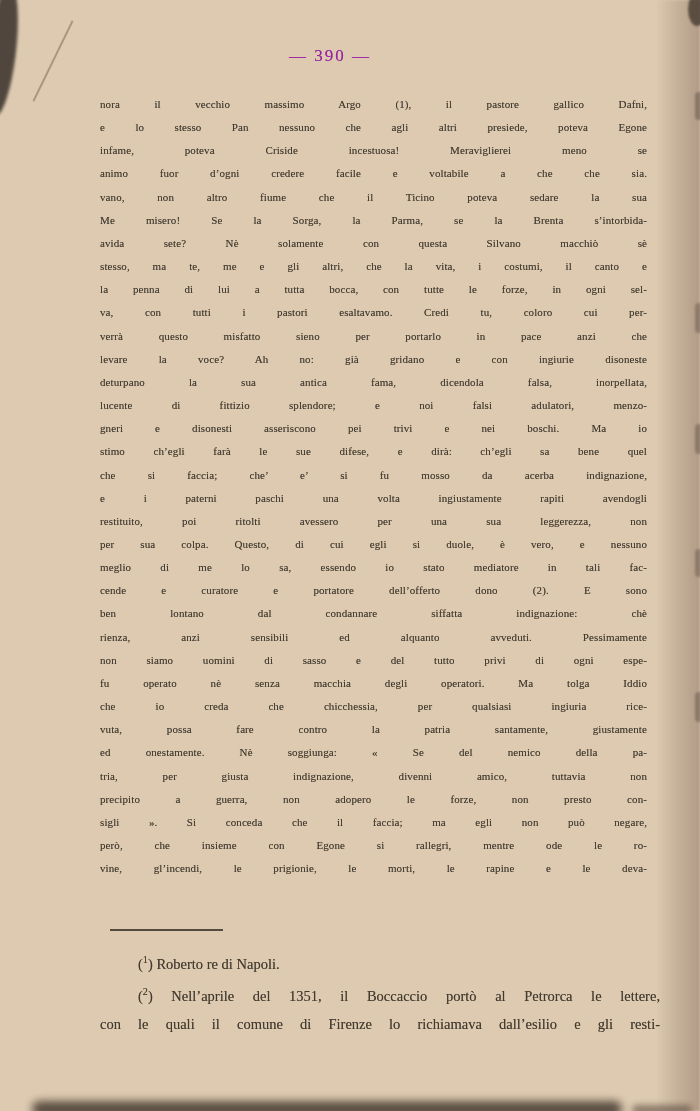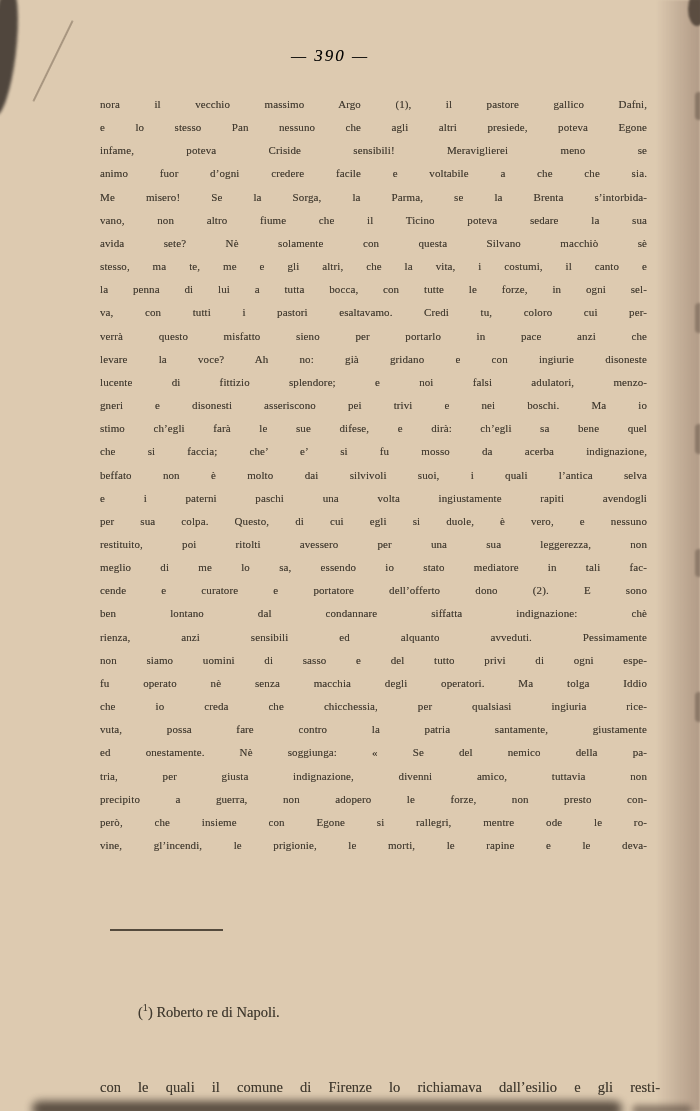--- a/index.html
+++ b/index.html
@@ -18,41 +18,40 @@
   }
   
   .page { background-color: #ddcab0; }
   .gutter {
     position: absolute; top: 0; right: 0; width: 44px; height: 1111px;
     background: linear-gradient(90deg, rgba(164,140,122,0) 0%, rgba(164,140,122,0.45) 55%, rgba(148,124,108,0.6) 100%);
     filter: blur(1px);
   }
   .pagenum {
     position: absolute; top: 46px; left: 0; width: 660px;
-    text-align: center; font-size: 17px; letter-spacing: 2px; color: #000000;
+    text-align: center; font-size: 17px; letter-spacing: 2px; color: #a21caf;
     text-shadow: 0 0 0.6px rgba(74,65,54,0.55);
-    font-style: italic;
   }
   .body-text {
     position: absolute; top: 93px; left: 100px; width: 547px;
     font-size: 11px; line-height: 23.15px;
     text-shadow: 0 0 0.6px rgba(65,58,47,0.5);
     letter-spacing: 0.1px;
   }
   .tline { text-align: justify; text-align-last: justify; white-space: normal; }
   .fnrule {
     position: absolute; top: 929px; left: 110px; width: 113px; height: 2px;
     background: #453c31; opacity: 0.9;
   }
   .footnotes {
     position: absolute; top: 946px; left: 100px; width: 560px;
     font-size: 14.5px; line-height: 27.5px;
     text-shadow: 0 0 0.6px rgba(65,58,47,0.55);
   }
-  .fn-line { text-align: left; margin-top: 48px; }
+  .fn-line { text-align: left; }
   .fn-just { text-align: justify; text-align-last: justify; }
   .fn-indent { text-indent: 38px; }
   .fn-marker sup { font-size: 0.7em; }
   
   .blot-top-left {
     position: absolute; left: -10px; top: -14px; width: 26px; height: 130px;
     background: #38302a; border-radius: 45% 60% 55% 50%;
     transform: rotate(7deg); opacity: 0.85; filter: blur(1.5px);
   }
   .scratch {
@@ -87,59 +86,64 @@
 
 <div class="page">
 
   <div class="gutter"></div>
 
   <div class="pagenum">— 390 —</div>
 
   <div class="body-text">
       <div class="tline">nora il vecchio massimo Argo (1), il pastore gallico Dafni,</div>
       <div class="tline">e lo stesso Pan nessuno che agli altri presiede, poteva Egone</div>
-      <div class="tline">infame, poteva Criside sensibili! Meraviglierei meno se</div>
+      <div class="tline">infame, poteva Criside incestuosa! Meraviglierei meno se</div>
       <div class="tline">animo fuor d’ogni credere facile e voltabile a che che sia.</div>
+      <div class="tline">vano, non altro fiume che il Ticino poteva sedare la sua</div>
       <div class="tline">Me misero! Se la Sorga, la Parma, se la Brenta s’intorbida-</div>
-      <div class="tline">vano, non altro fiume che il Ticino poteva sedare la sua</div>
       <div class="tline">avida sete? Nè solamente con questa Silvano macchiò sè</div>
       <div class="tline">stesso, ma te, me e gli altri, che la vita, i costumi, il canto e</div>
       <div class="tline">la penna di lui a tutta bocca, con tutte le forze, in ogni sel-</div>
       <div class="tline">va, con tutti i pastori esaltavamo. Credi tu, coloro cui per-</div>
       <div class="tline">verrà questo misfatto sieno per portarlo in pace anzi che</div>
       <div class="tline">levare la voce? Ah no: già gridano e con ingiurie disoneste</div>
+      <div class="tline">deturpano la sua antica fama, dicendola falsa, inorpellata,</div>
       <div class="tline">lucente di fittizio splendore; e noi falsi adulatori, menzo-</div>
       <div class="tline">gneri e disonesti asseriscono pei trivi e nei boschi. Ma io</div>
       <div class="tline">stimo ch’egli farà le sue difese, e dirà: ch’egli sa bene quel</div>
       <div class="tline">che si faccia; che’ e’ si fu mosso da acerba indignazione,</div>
-      <div class="tline">beffato non è molto dai silvivoli suoi, i quali l’antica selva</div>
       <div class="tline">e i paterni paschi una volta ingiustamente rapiti avendogli</div>
+      <div class="tline">restituito, poi ritolti avessero per una sua leggerezza, non</div>
       <div class="tline">per sua colpa. Questo, di cui egli si duole, è vero, e nessuno</div>
-      <div class="tline">restituito, poi ritolti avessero per una sua leggerezza, non</div>
       <div class="tline">meglio di me lo sa, essendo io stato mediatore in tali fac-</div>
       <div class="tline">cende e curatore e portatore dell’offerto dono (2). E sono</div>
       <div class="tline">ben lontano dal condannare siffatta indignazione: chè</div>
       <div class="tline">rienza, anzi sensibili ed alquanto avveduti. Pessimamente</div>
       <div class="tline">non siamo uomini di sasso e del tutto privi di ogni espe-</div>
       <div class="tline">fu operato nè senza macchia degli operatori. Ma tolga Iddio</div>
       <div class="tline">che io creda che chicchessia, per qualsiasi ingiuria rice-</div>
       <div class="tline">vuta, possa fare contro la patria santamente, giustamente</div>
       <div class="tline">ed onestamente. Nè soggiunga: « Se del nemico della pa-</div>
       <div class="tline">tria, per giusta indignazione, divenni amico, tuttavia non</div>
       <div class="tline">precipito a guerra, non adopero le forze, non presto con-</div>
+      <div class="tline">sigli ». Si conceda che il faccia; ma egli non può negare,</div>
       <div class="tline">però, che insieme con Egone si rallegri, mentre ode le ro-</div>
       <div class="tline">vine, gl’incendi, le prigionie, le morti, le rapine e le deva-</div>
     </div>
 
   <div class="fnrule"></div>
 
   <div class="footnotes">
     <div class="fn-line fn-indent">
       <span class="fn-marker">(<sup>1</sup>)</span>
       <span>Roberto re di Napoli.</span>
+    </div>
+    <div class="fn-line fn-just fn-indent">
+      <span class="fn-marker">(<sup>2</sup>)</span>
+      <span>Nell’aprile del 1351, il Boccaccio portò al Petrorca le lettere,</span>
     </div>
     <div class="fn-line fn-just">con le quali il comune di Firenze lo richiamava dall’esilio e gli resti-</div>
   </div>
 
   <div class="blot-top-left"></div>
   <div class="scratch"></div>
   <div class="notch-top-right"></div>
   <div class="edge-mark em1"></div>
   <div class="edge-mark em2"></div>
   <div class="edge-mark em3"></div>

